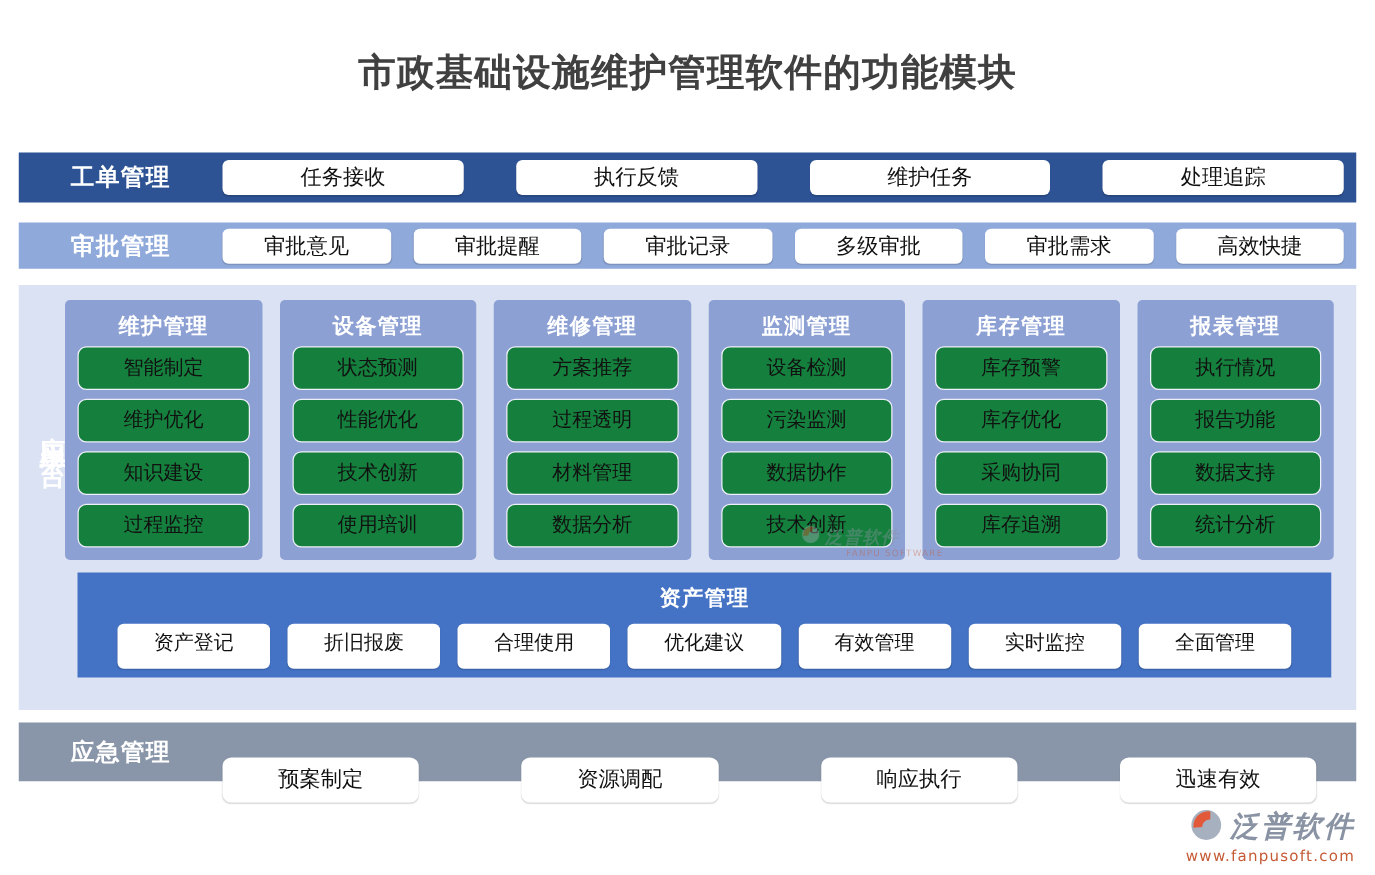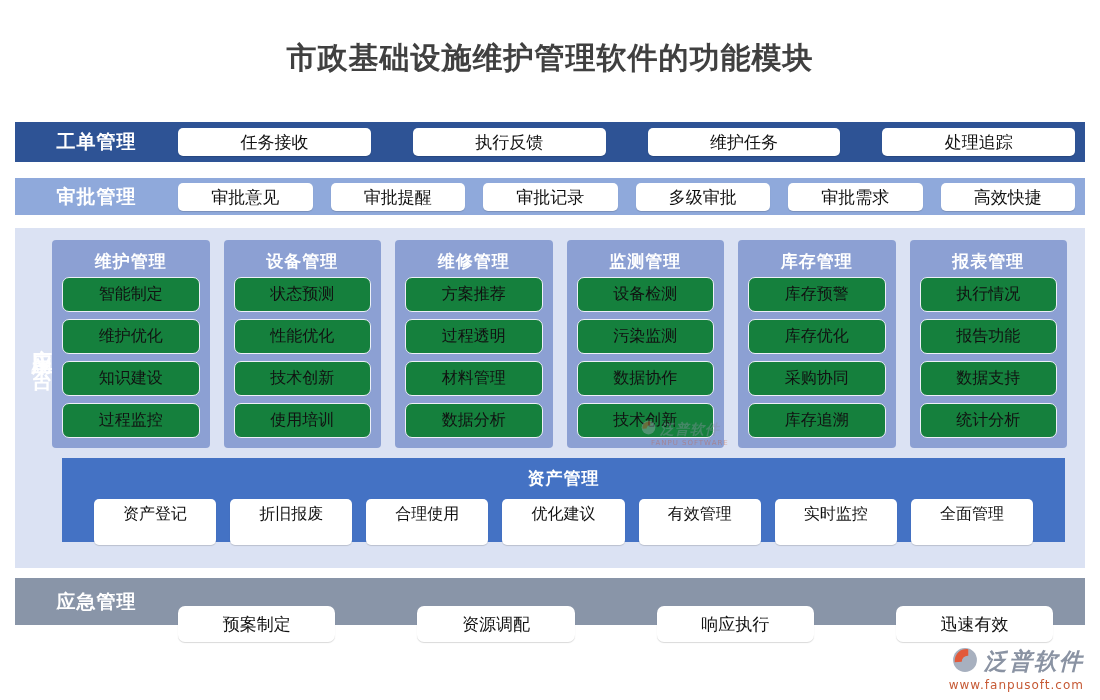--- a/index.html
+++ b/index.html
@@ -68,36 +68,36 @@
   }
   .asset-panel {
     position:absolute; left:47px; top:230px; right:20px; height:84px;
     background:#4472c4;
   }
   .asset-title {
     text-align:center; color:#ffffff; font-weight:bold; font-size:17px;
     margin-top:9px; letter-spacing:1px;
   }
   .asset-buttons { display:flex; gap:14px; padding:0 32px; margin-top:9px; }
-  .asset-buttons .white-btn { height:46px; line-height:30px; font-size:16px; }
+  .asset-buttons .white-btn { height:36px; line-height:30px; font-size:16px; }
   
   .watermark {
     position:absolute; right:16px; top:646px;
     display:flex; flex-direction:column; align-items:flex-end;
   }
   .wm-row { display:flex; align-items:center; gap:6px; }
   .wm-brand { font-size:23px; font-weight:bold; color:#8a93a3; font-style:italic; letter-spacing:2px;text-align:center; }
   .wm-url { font-size:12px; color:#c65a35; letter-spacing:1px; margin-top:1px; }
   .wm-center {
     position:absolute; left:641px; top:420px; opacity:0.4;
     display:flex; flex-direction:column; align-items:flex-start;
   }
   .wm-center .wm-row { gap:4px; }
   .wm-center .wm-brand { font-size:14px; letter-spacing:1px; }
-  .wm-center .wm-sub { font-size:7px; color:#c65a35; letter-spacing:1px; margin-left:10px; }
+  .wm-center .wm-sub { font-size:7px; color:#c65a35; letter-spacing:1px; margin-left:36px; }
   .logo-icon { display:inline-block; }
 </style>
 </head>
 <body>
 
 <div class="page-title">市政基础设施维护管理软件的功能模块</div>
 
 <div class="bar bar-workorder">
   <div class="bar-label">工单管理</div>
   <div class="bar-buttons">

